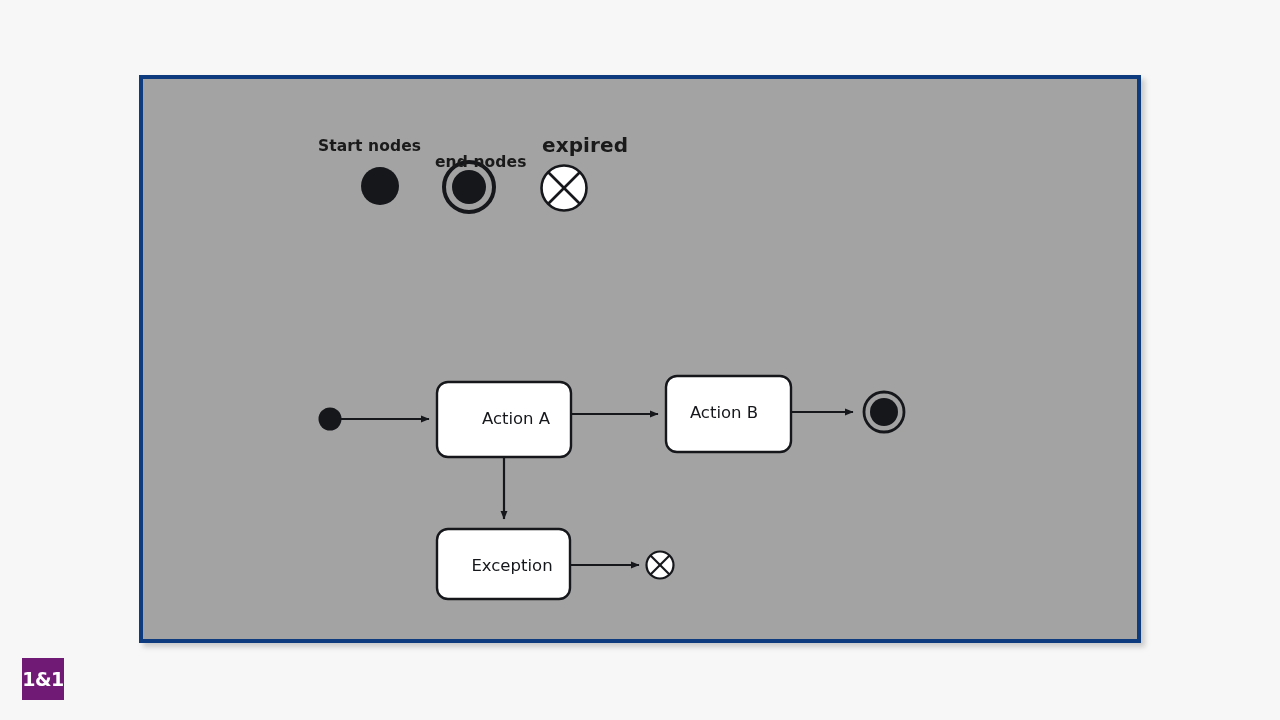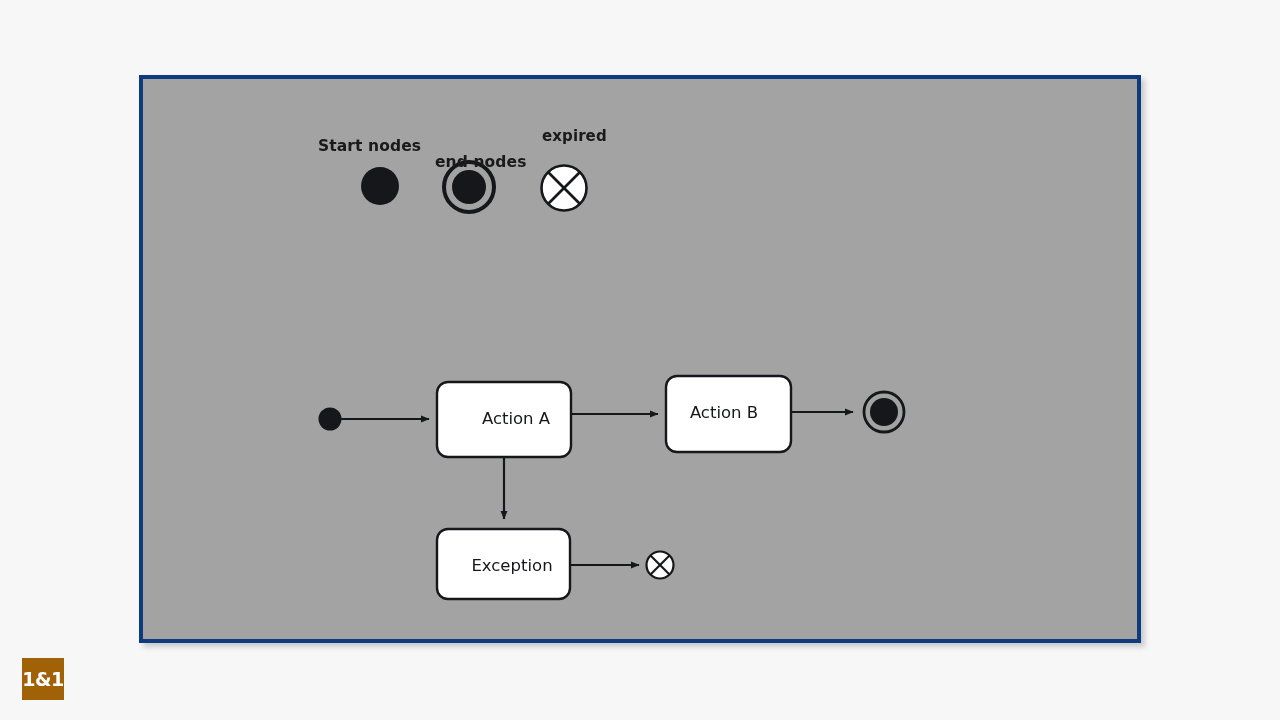--- a/index.html
+++ b/index.html
@@ -43,21 +43,21 @@
   .legend-label {
     position: absolute;
     font-weight: bold;
     font-size: 15.5px;
     color: #1a1a1a;
     white-space: nowrap;
     letter-spacing: 0.1px;
   }
   #legend-label-start { left: 175px; top: 58px; }
   #legend-label-end   { left: 292px; top: 74px; }
-  #legend-label-expired { left: 399px; top: 48px; font-size: 15px; }
+  #legend-label-expired { left: 399px; top: 54px; font-size: 20px; }
 
   
   .node-text {
     position: absolute;
     font-size: 16.5px;
     color: #16171b;
     white-space: nowrap;
     text-align: center;
   }
   #action-a-label   { left: 294px; top: 330px; width: 158px; }
@@ -69,21 +69,21 @@
     position: absolute;
     left: 22px;
     top: 658px;
     display: flex;
     align-items: center;
     gap: 10px;
   }
   .logo-mark {
     width: 42px;
     height: 42px;
-    background: #a16207;
+    background: #701a75;
     color: #ffffff;
     font-weight: bold;
     font-size: 19px;
     display: flex;
     align-items: center;
     justify-content: center;
     letter-spacing: -0.5px;
   }
   .logo-word {
     color: #1c4587;

